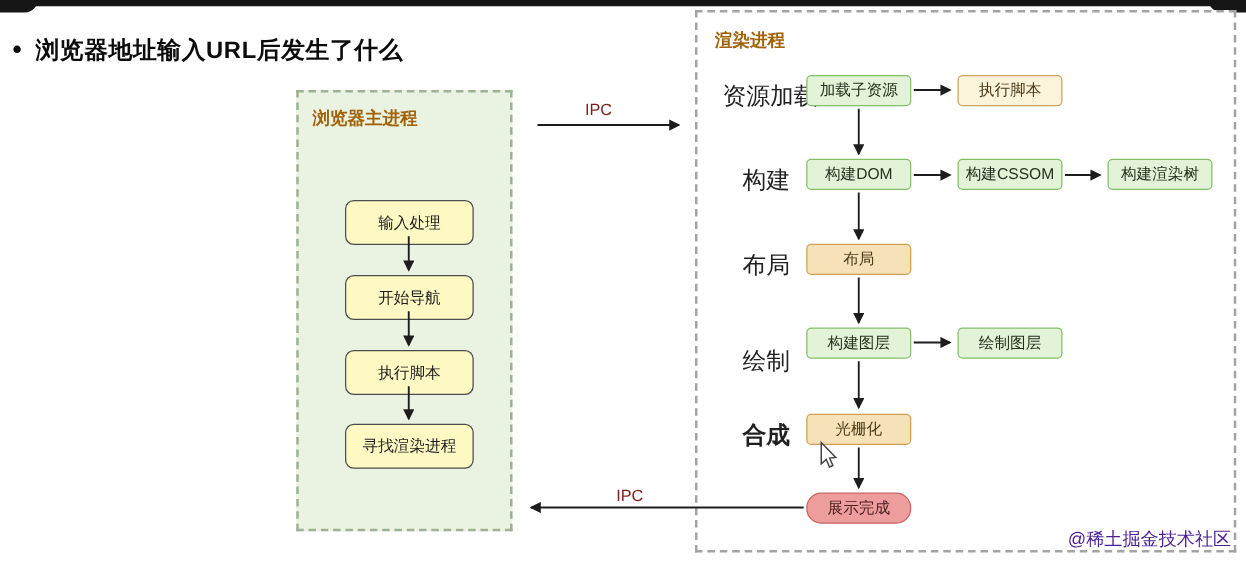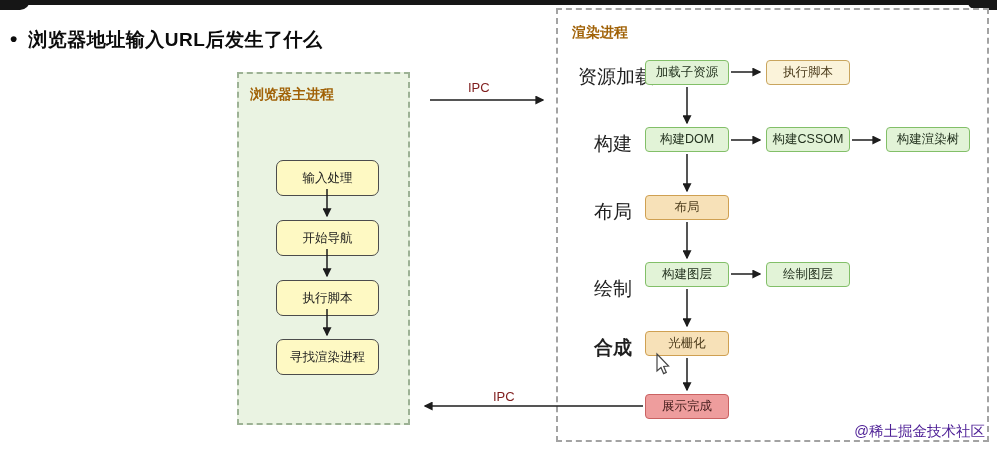--- a/index.html
+++ b/index.html
@@ -27,21 +27,21 @@
                   background: #ffffff; border: 2px dashed #a3a3a3; box-sizing: border-box; }
 
   .stage { position: absolute; font-size: 19px; color: #1f1f1f; }
 
   .node { position: absolute; width: 84px; height: 25px; border-radius: 4px; border: 1.5px solid;
           display: flex; align-items: center; justify-content: center; font-size: 12.5px;
           color: #23321f; box-sizing: border-box; }
   .node.green  { background: #e2f3d7; border-color: #82bf68; }
   .node.yellow { background: #f7e1b8; border-color: #cfa052; color: #4a3a1a; }
   .node.cream  { background: #fbf3da; border-color: #c9a55e; color: #4a3a1a; }
-  .node.red    { background: #ee9d9d; border-color: #ca6262; color: #47201f; }
+  .node.red    { background: #ee9d9d; border-color: #ca6262; color: #47201f; border-radius: 12px; }
 
   .ipc-label { position: absolute; font-size: 13px; color: #7f1d1d; }
   .watermark { position: absolute; right: 12px; top: 422px; font-size: 14.5px; color: #4c1d95; }
 
   svg.arrows { position: absolute; left: 0; top: 0; pointer-events: none; }
 </style>
 </head>
 <body>
 
 <div class="canvas">

